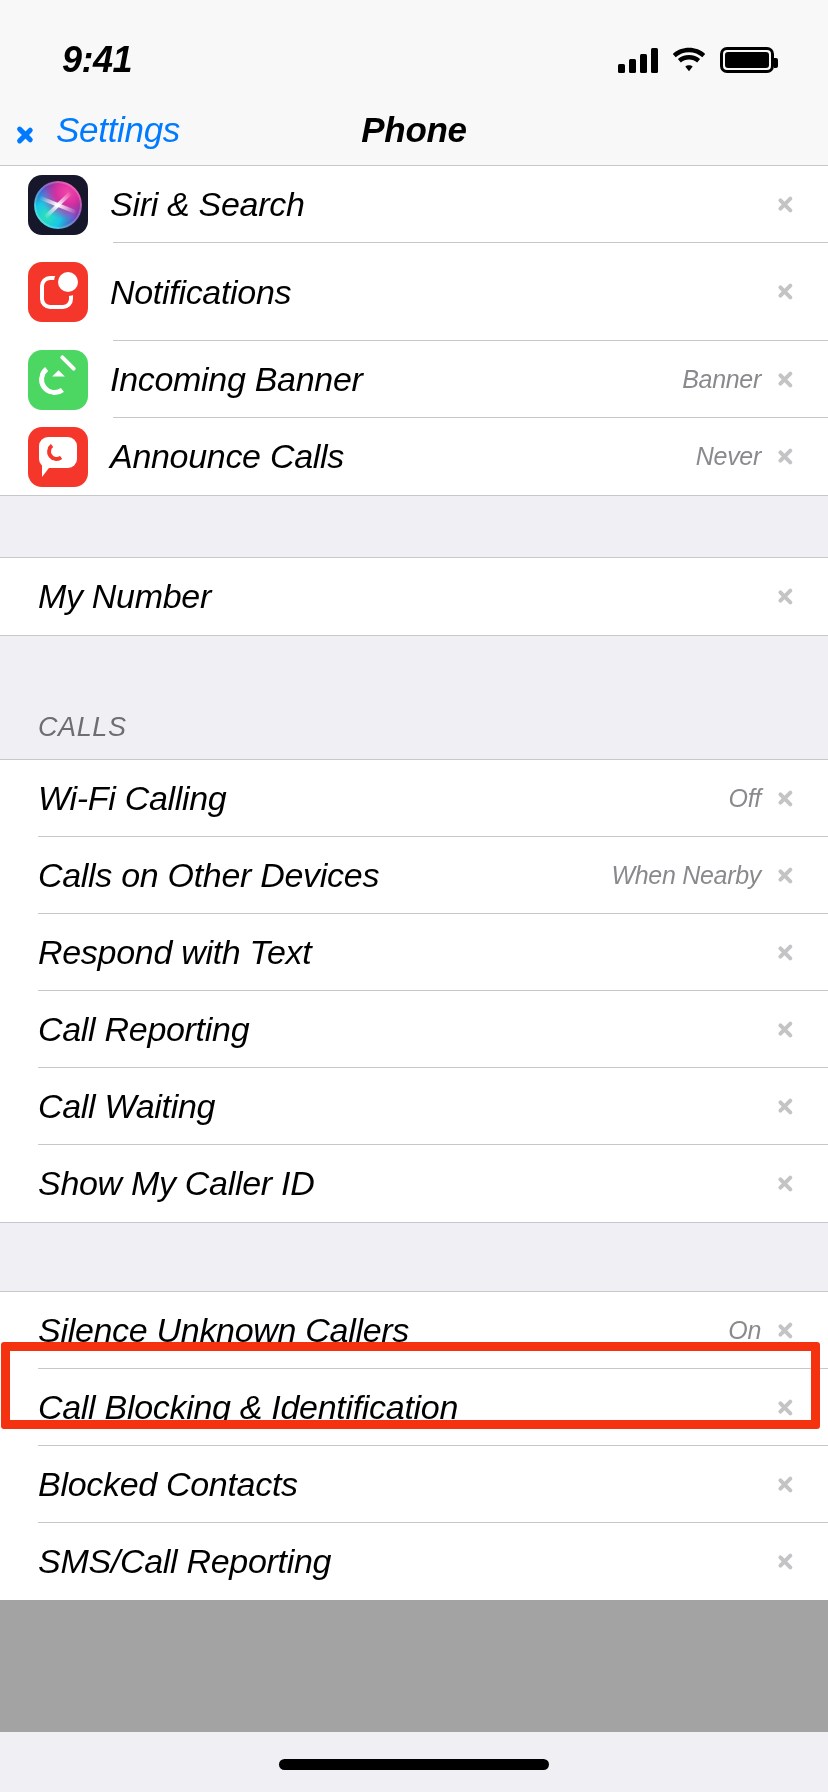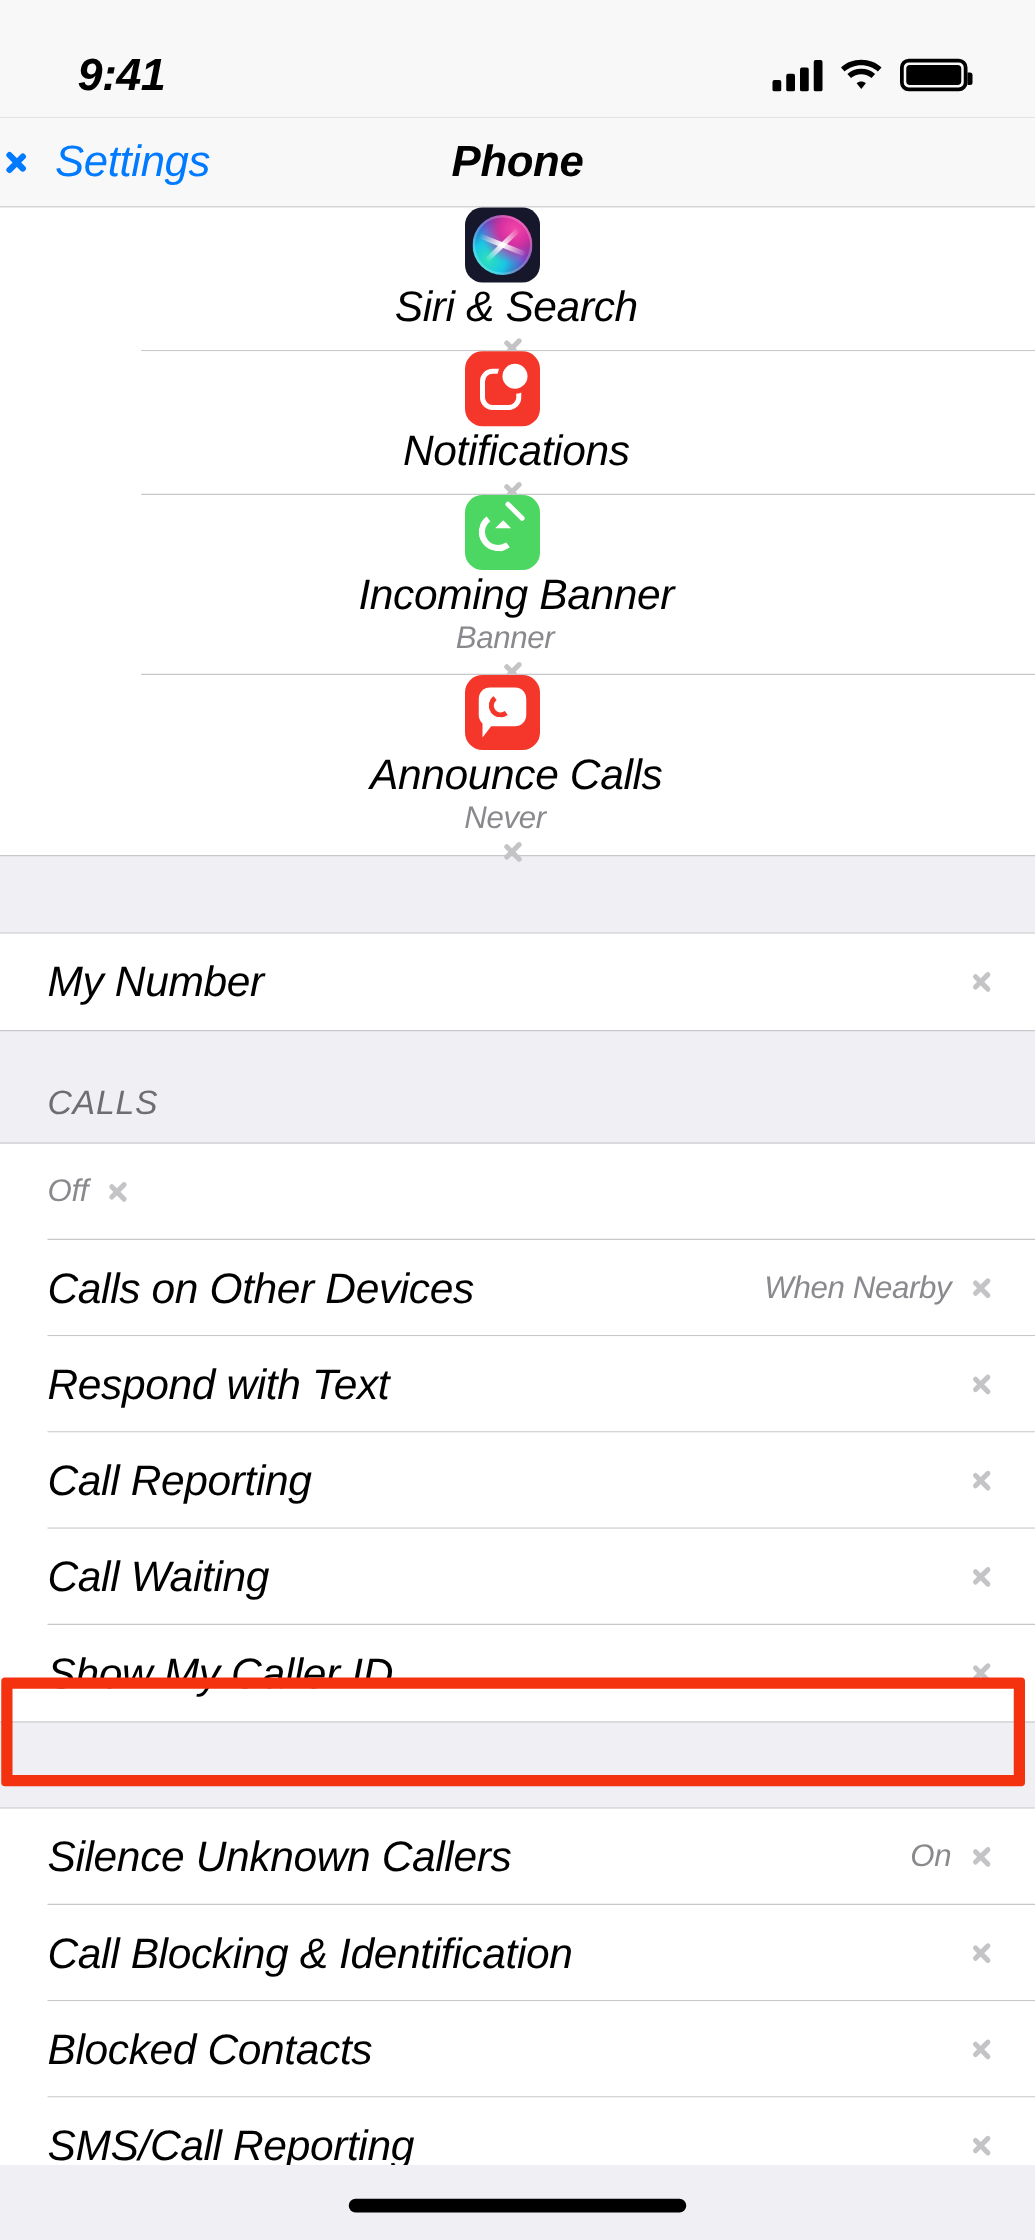--- a/index.html
+++ b/index.html
@@ -36,21 +36,21 @@
     width:4px; height:10px; background:#000; border-radius:0 2px 2px 0;
   }
   .battery span { display:block; height:100%; background:#000; border-radius:3px; }
 
   
   .navbar {
     height:72px; background:#F8F8F9;
     display:flex; align-items:center; position:relative;
     border-bottom:1px solid #C7C7CC;
   }
-  .back { display:flex; align-items:center; padding-left:16px; cursor:pointer; }
+  .back { display:flex; align-items:flex-end; padding-left:28px; cursor:pointer; }
   .chev-left {
     width:17px; height:30px; margin-right:11px; position:relative;
   }
   .chev-left::before, .chev-left::after{
     content:""; position:absolute; left:4px; width:20px; height:5px;
     background:#007AFF; border-radius:3px;
   }
   .chev-left::before{ top:6px;  transform:rotate(135deg); transform-origin:left center; }
   .chev-left::after { top:19px; transform:rotate(-135deg); transform-origin:left center; }
   .back-label { color:#007AFF; font-size:35px; letter-spacing:-0.3px; }
@@ -58,32 +58,32 @@
     position:absolute; left:0; right:0; text-align:center;
     font-size:35px; font-weight:700; color:#000; letter-spacing:-0.3px;
     pointer-events:none;
   }
 
   
   .list { background:#FFFFFF; }
   .gap { background:#EFEFF4; border-top:1px solid #C7C7CC; border-bottom:1px solid #C7C7CC; }
   .gap.h-small { height:63px; }
   .gap.h-mid   { height:70px; }
-  .gap.h-hdr   { height:91px; position:relative; }
+  .gap.h-hdr   { height:125px; position:relative; }
   .section-hdr {
     position:absolute; left:38px; bottom:16px;
     font-size:27px; color:#6D6D72; letter-spacing:0.6px;
   }
 
   .row {
     display:flex; align-items:center; position:relative;
     padding-left:38px; padding-right:30px;
     min-height:77px; background:#FFF; cursor:pointer;
   }
-  .row.with-icon { padding-left:28px;flex-direction:column; }
+  .row.with-icon { padding-left:28px; }
   .row .sep {
     position:absolute; bottom:0; height:1px; background:#C8C7CC;
   }
   .row .sep.inset      { left:38px;  right:0; }
   .row .sep.inset-icon { left:113px; right:0; }
 
   .icon {
     width:60px; height:60px; border-radius:14px;
     margin-right:22px; flex:0 0 60px; position:relative; overflow:hidden;
   }
@@ -282,20 +282,23 @@
       <div class="chev"></div>
     </div>
   </div>
 
   <div class="gap h-hdr">
     <div class="section-hdr">CALLS</div>
   </div>
 
   <div class="list">
     <div class="row">
+      <div class="label-wrap">
+          <div class="label">Wi-Fi Calling</div>
+        </div>
       <div class="value">Off</div>
       <div class="chev"></div>
       <div class="sep inset"></div>
     </div>
     <div class="row">
       <div class="label-wrap">
           <div class="label">Calls on Other Devices</div>
         </div>
       <div class="value">When Nearby</div>
       <div class="chev"></div>

